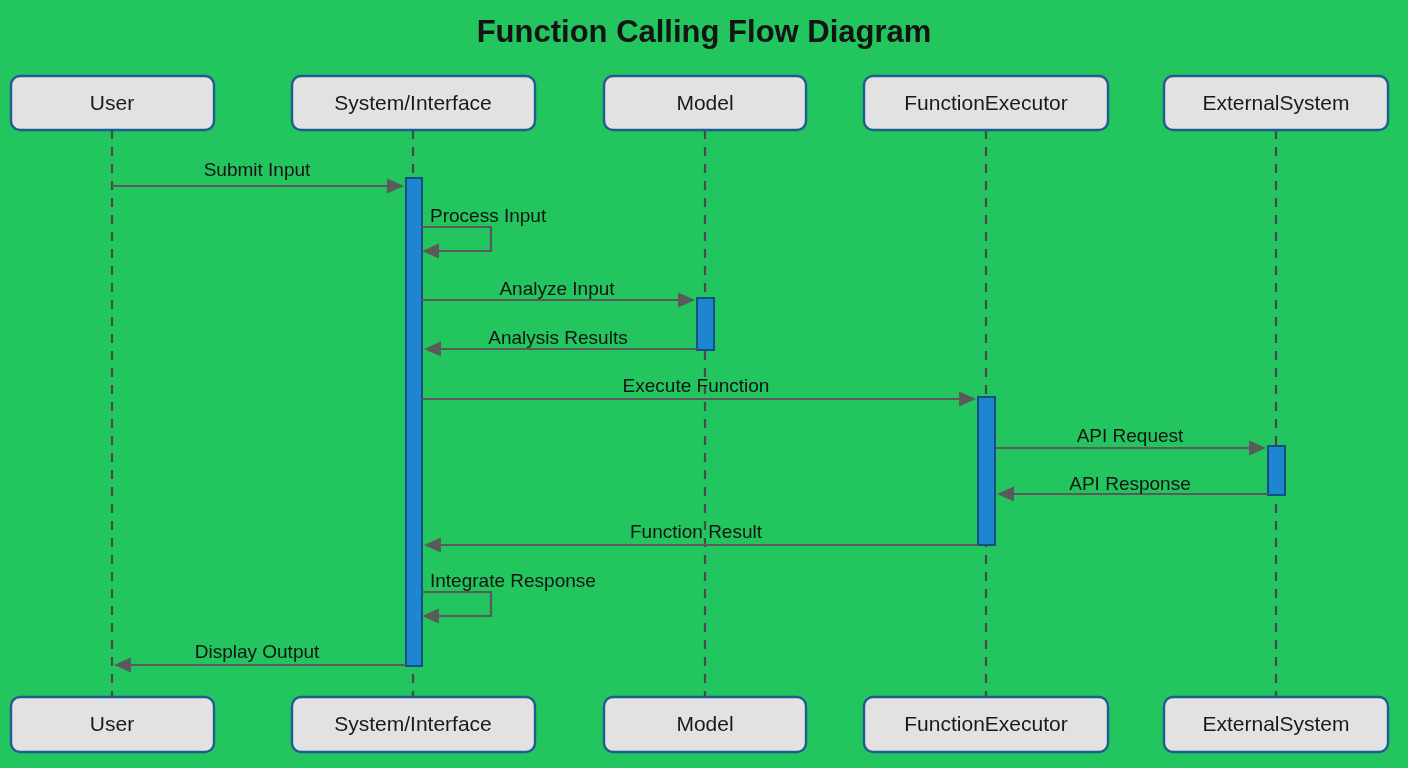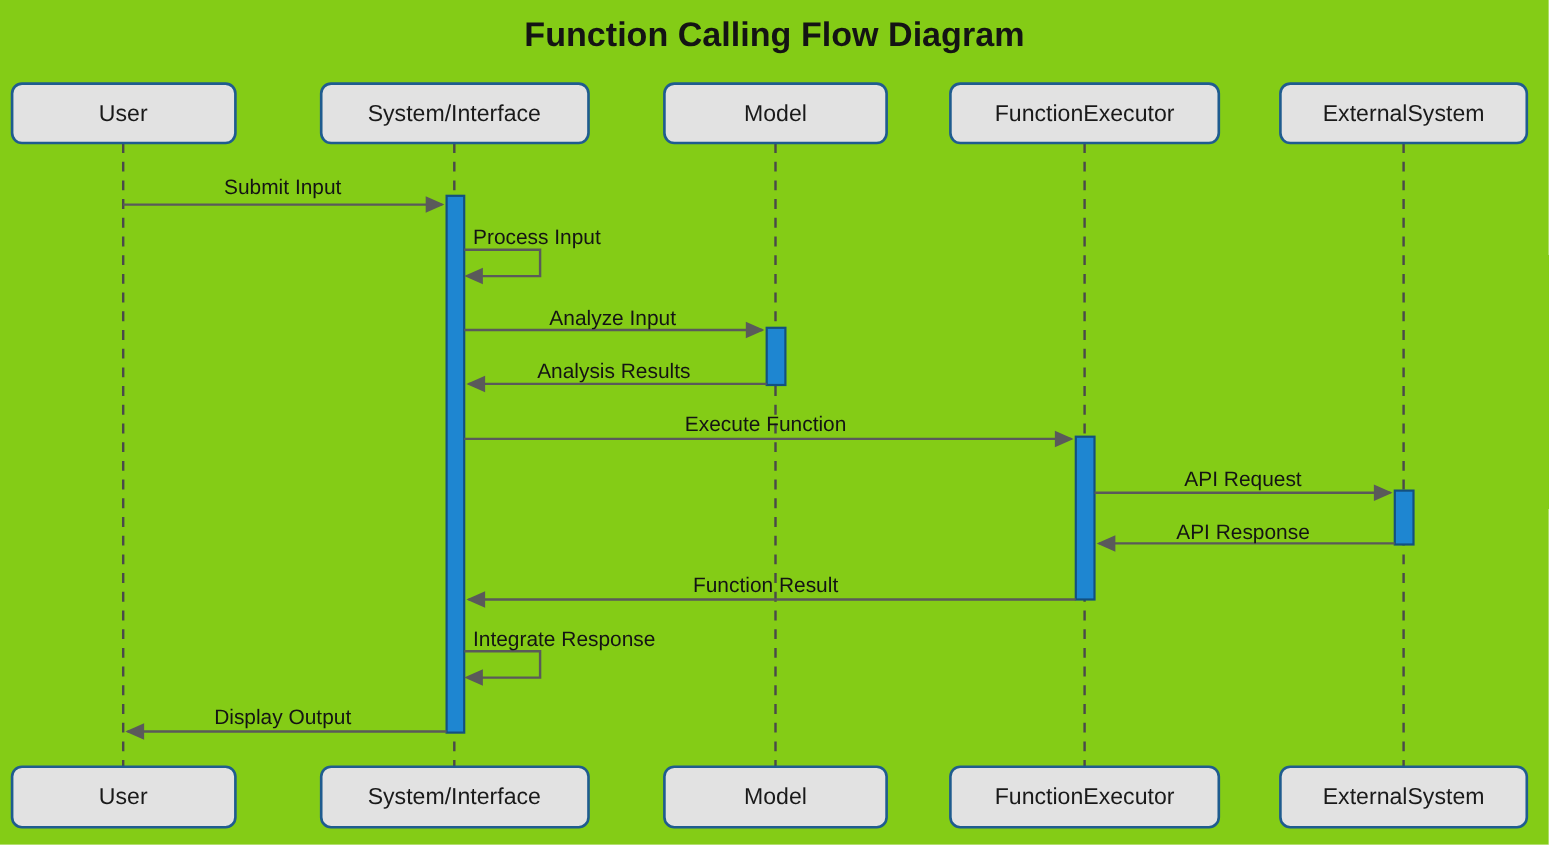--- a/index.html
+++ b/index.html
@@ -10,21 +10,21 @@
   body {
     width: 1408px;
     height: 768px;
     overflow: hidden;
     font-family: "Liberation Sans", sans-serif;
   }
   #canvas {
     position: relative;
     width: 1408px;
     height: 768px;
-    background: #84cc16;
+    background: #22c55e;
   }
   svg#diagram {
     position: absolute;
     left: 0;
     top: 0;
     width: 1408px;
     height: 768px;
     display: block;
   }
   .diagram-title {

